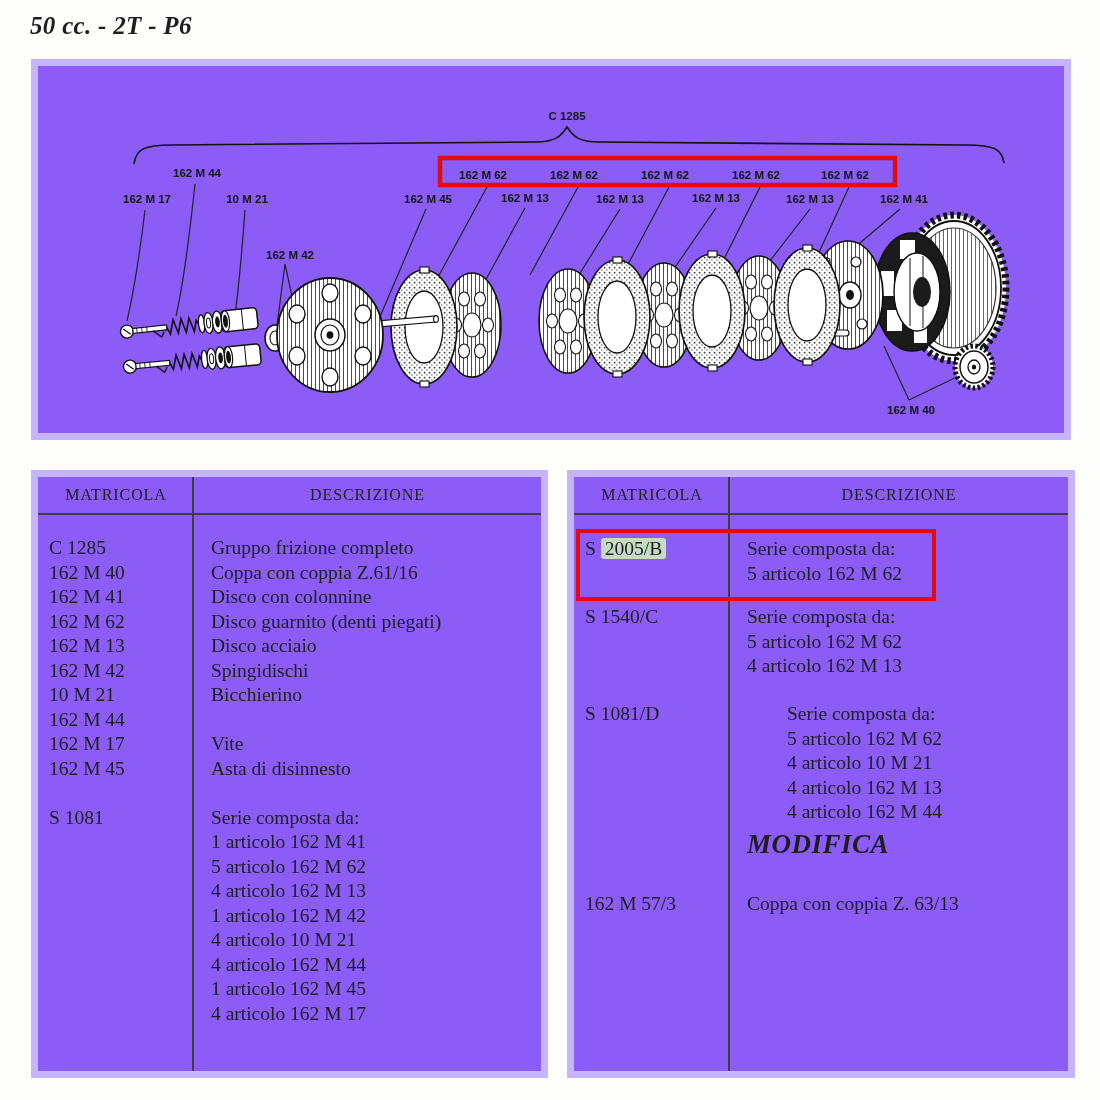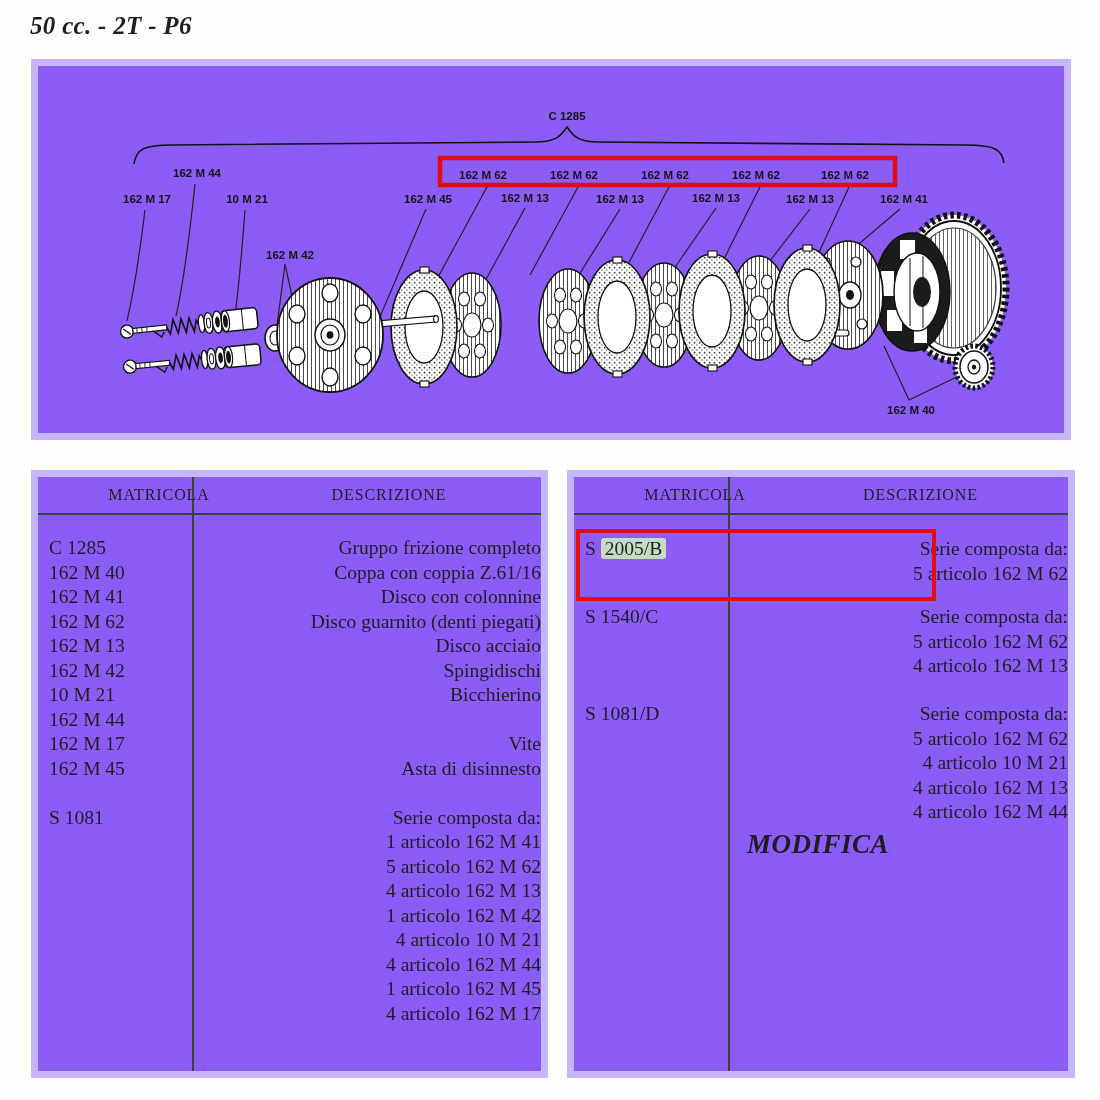--- a/index.html
+++ b/index.html
@@ -16,30 +16,30 @@
   .panel{
     position:absolute;border:7px solid #c4b5fd;background:#8b5cf6;box-sizing:border-box;
   }
   #diagram-box{left:31px;top:59px;width:1040px;height:381px;}
   #left-table{left:31px;top:470px;width:517px;height:608px;}
   #right-table{left:567px;top:470px;width:508px;height:608px;}
 
   .thead{position:relative;height:36px;border-bottom:2px solid #3f3f3f;
          display:flex;align-items:center;z-index:1;background:transparent;}
   .th{font-size:16px;letter-spacing:.9px;text-align:center;}
-  .th.c1{width:156px;margin-left:43px;}
+  .th.c1{width:156px;}
   .th.c2{flex:1;}
   .vdiv{position:absolute;top:0;bottom:0;left:154px;width:2px;background:#3f3f3f;}
 
   .tbody{position:absolute;left:0;right:0;top:38px;bottom:0;
          font-size:19.5px;line-height:24.5px;}
   .left-rows{padding-top:21px;}
   .trow{display:flex;}
   .cm{width:156px;padding-left:11px;box-sizing:border-box;}
-  .cd{flex:1;padding-left:2px;text-align:right;}
+  .cd{flex:1;padding-left:17px;}
   .spacer{height:24.5px;}
   .multiline{white-space:pre-line;}
 
   .rgroup{position:absolute;left:0;right:0;display:flex;}
   #row-s1081b{top:60px;}
   #row-s1081c{top:128px;}
   #row-s1081d{top:225px;}
   #row-modifica{top:352px;left:173px;right:auto;}
   #row-16257{top:415px;}
 
@@ -393,13 +393,17 @@
     <span class="cm">S 1081/D</span>
     <span class="cd multiline">Serie composta da:
 5 articolo 162 M 62
 4 articolo 10 M 21
 4 articolo 162 M 13
 4 articolo 162 M 44</span>
   </div>
 
   <div class="rgroup modifica" id="row-modifica">MODIFICA</div>
 
+  <div class="rgroup" id="row-16257" style="font-size:19.5px;line-height:24.5px;">
+    <span class="cm">162 M 57/3</span>
+    <span class="cd">Coppa con coppia Z. 63/13</span>
+  </div>
 </div>
 
 </body></html>

